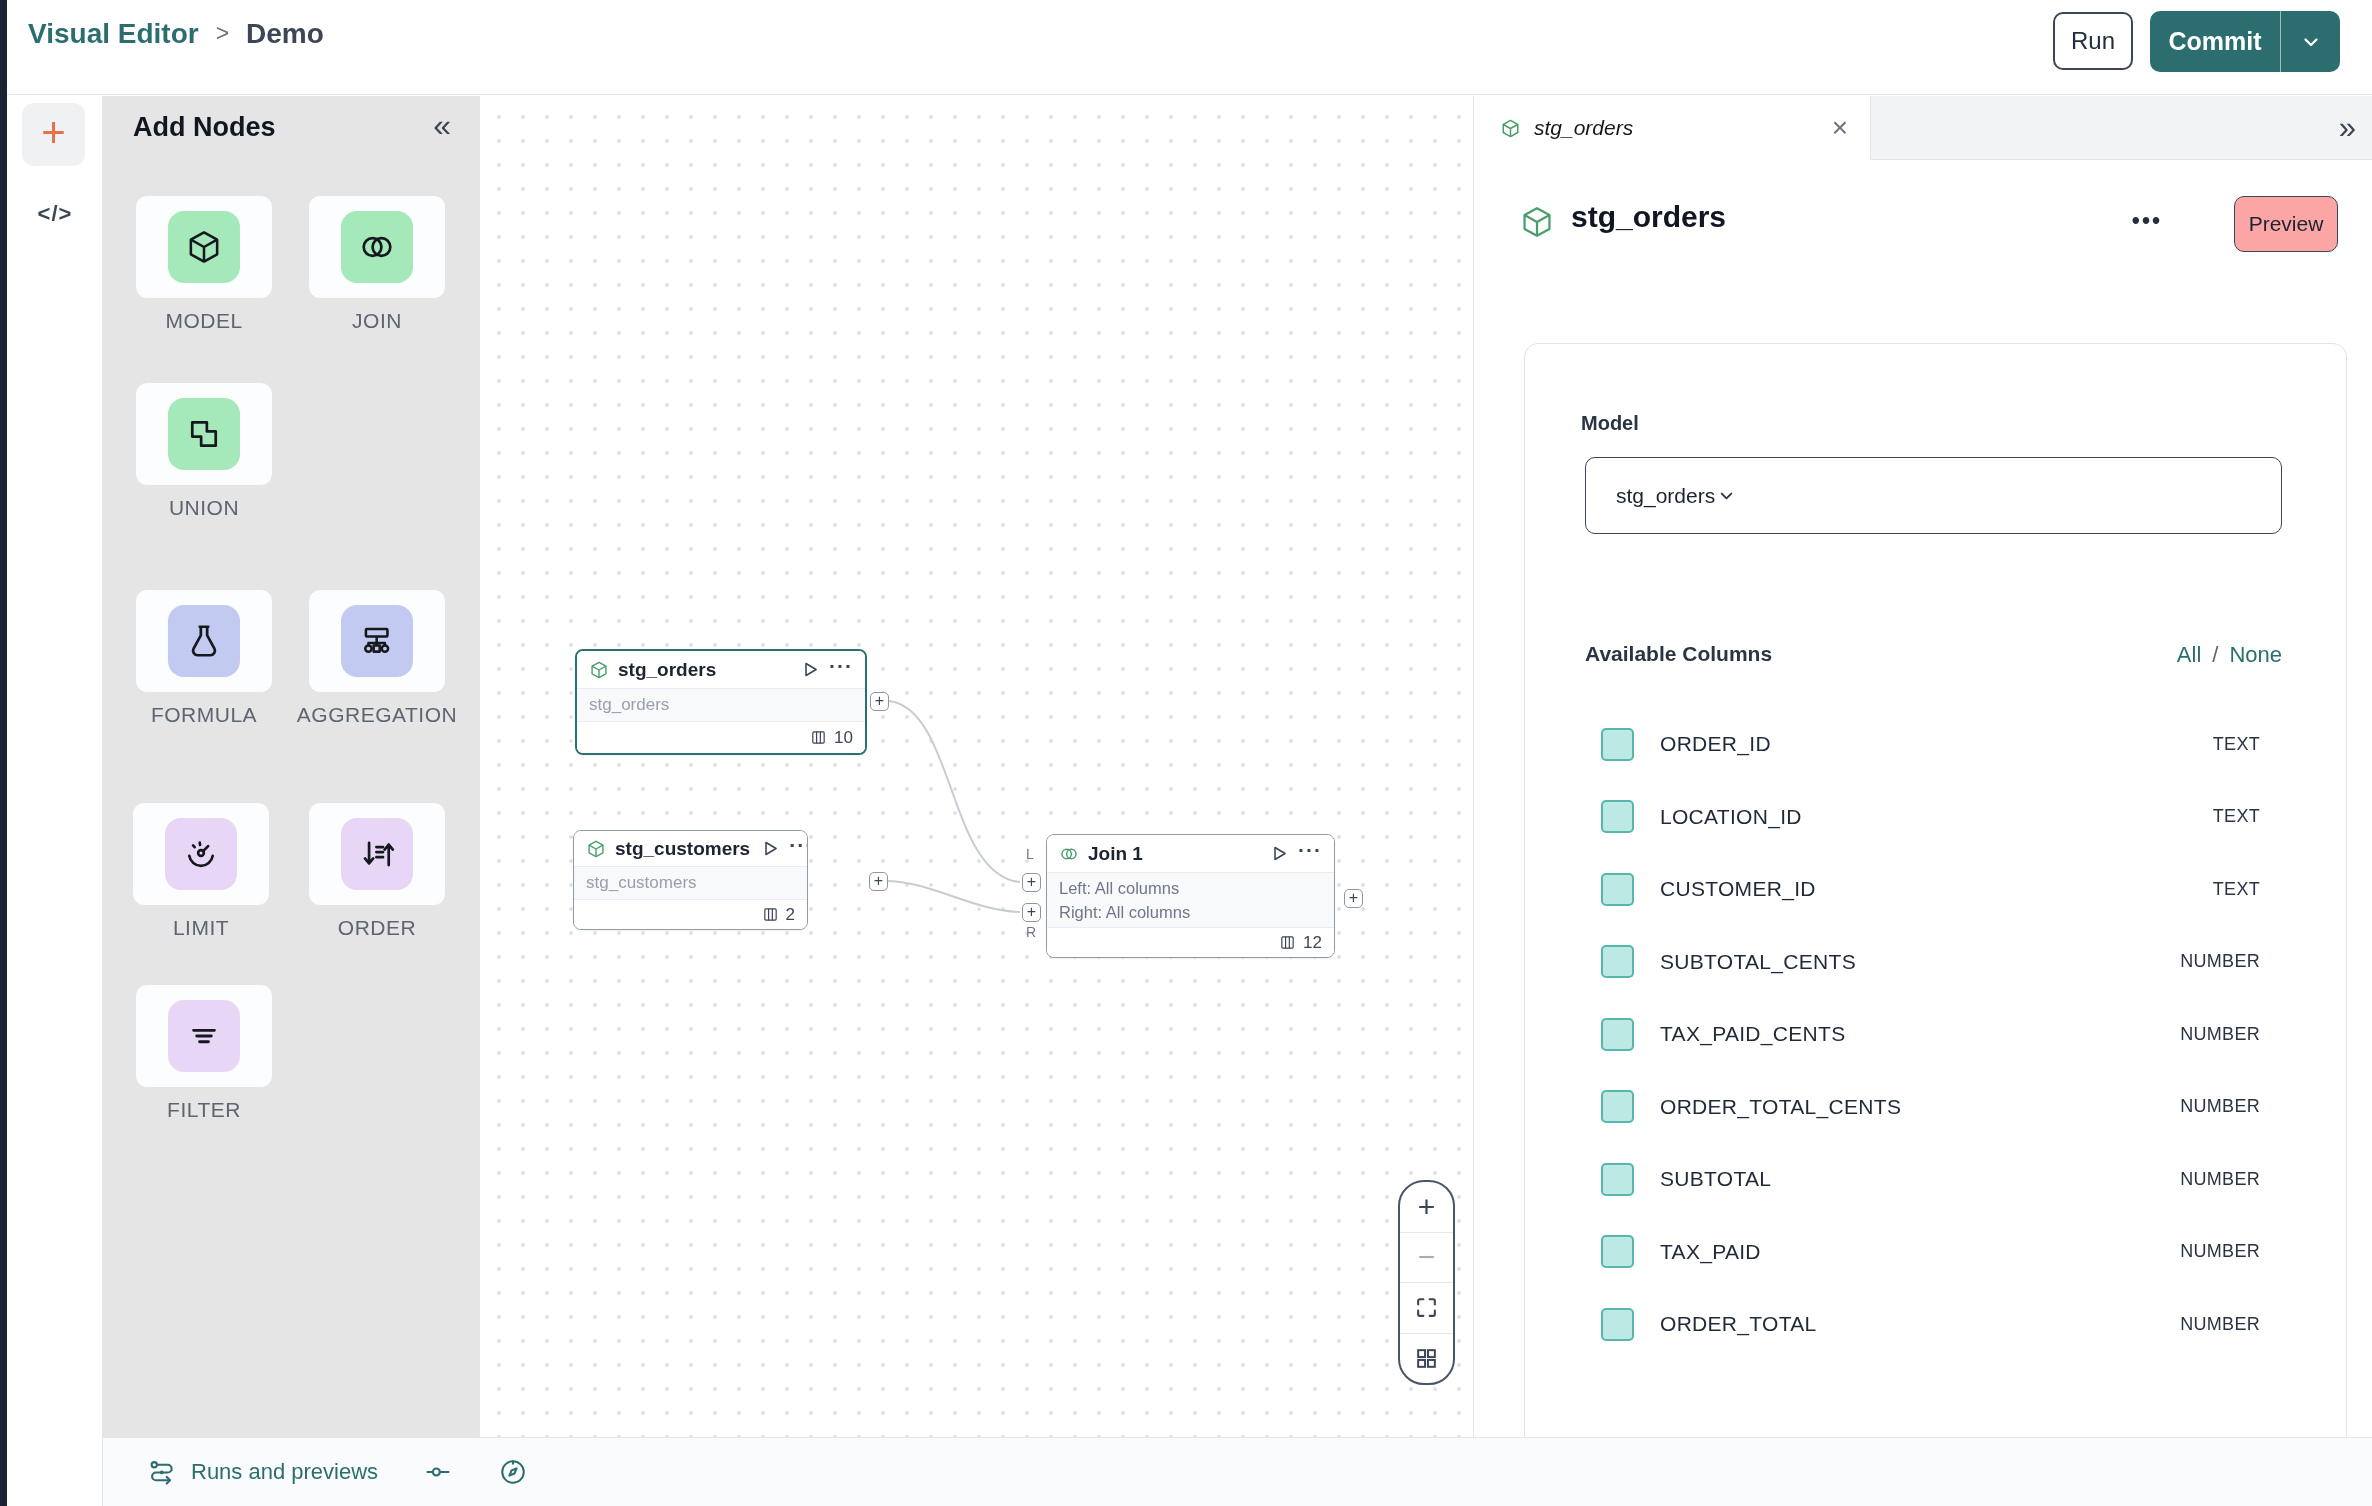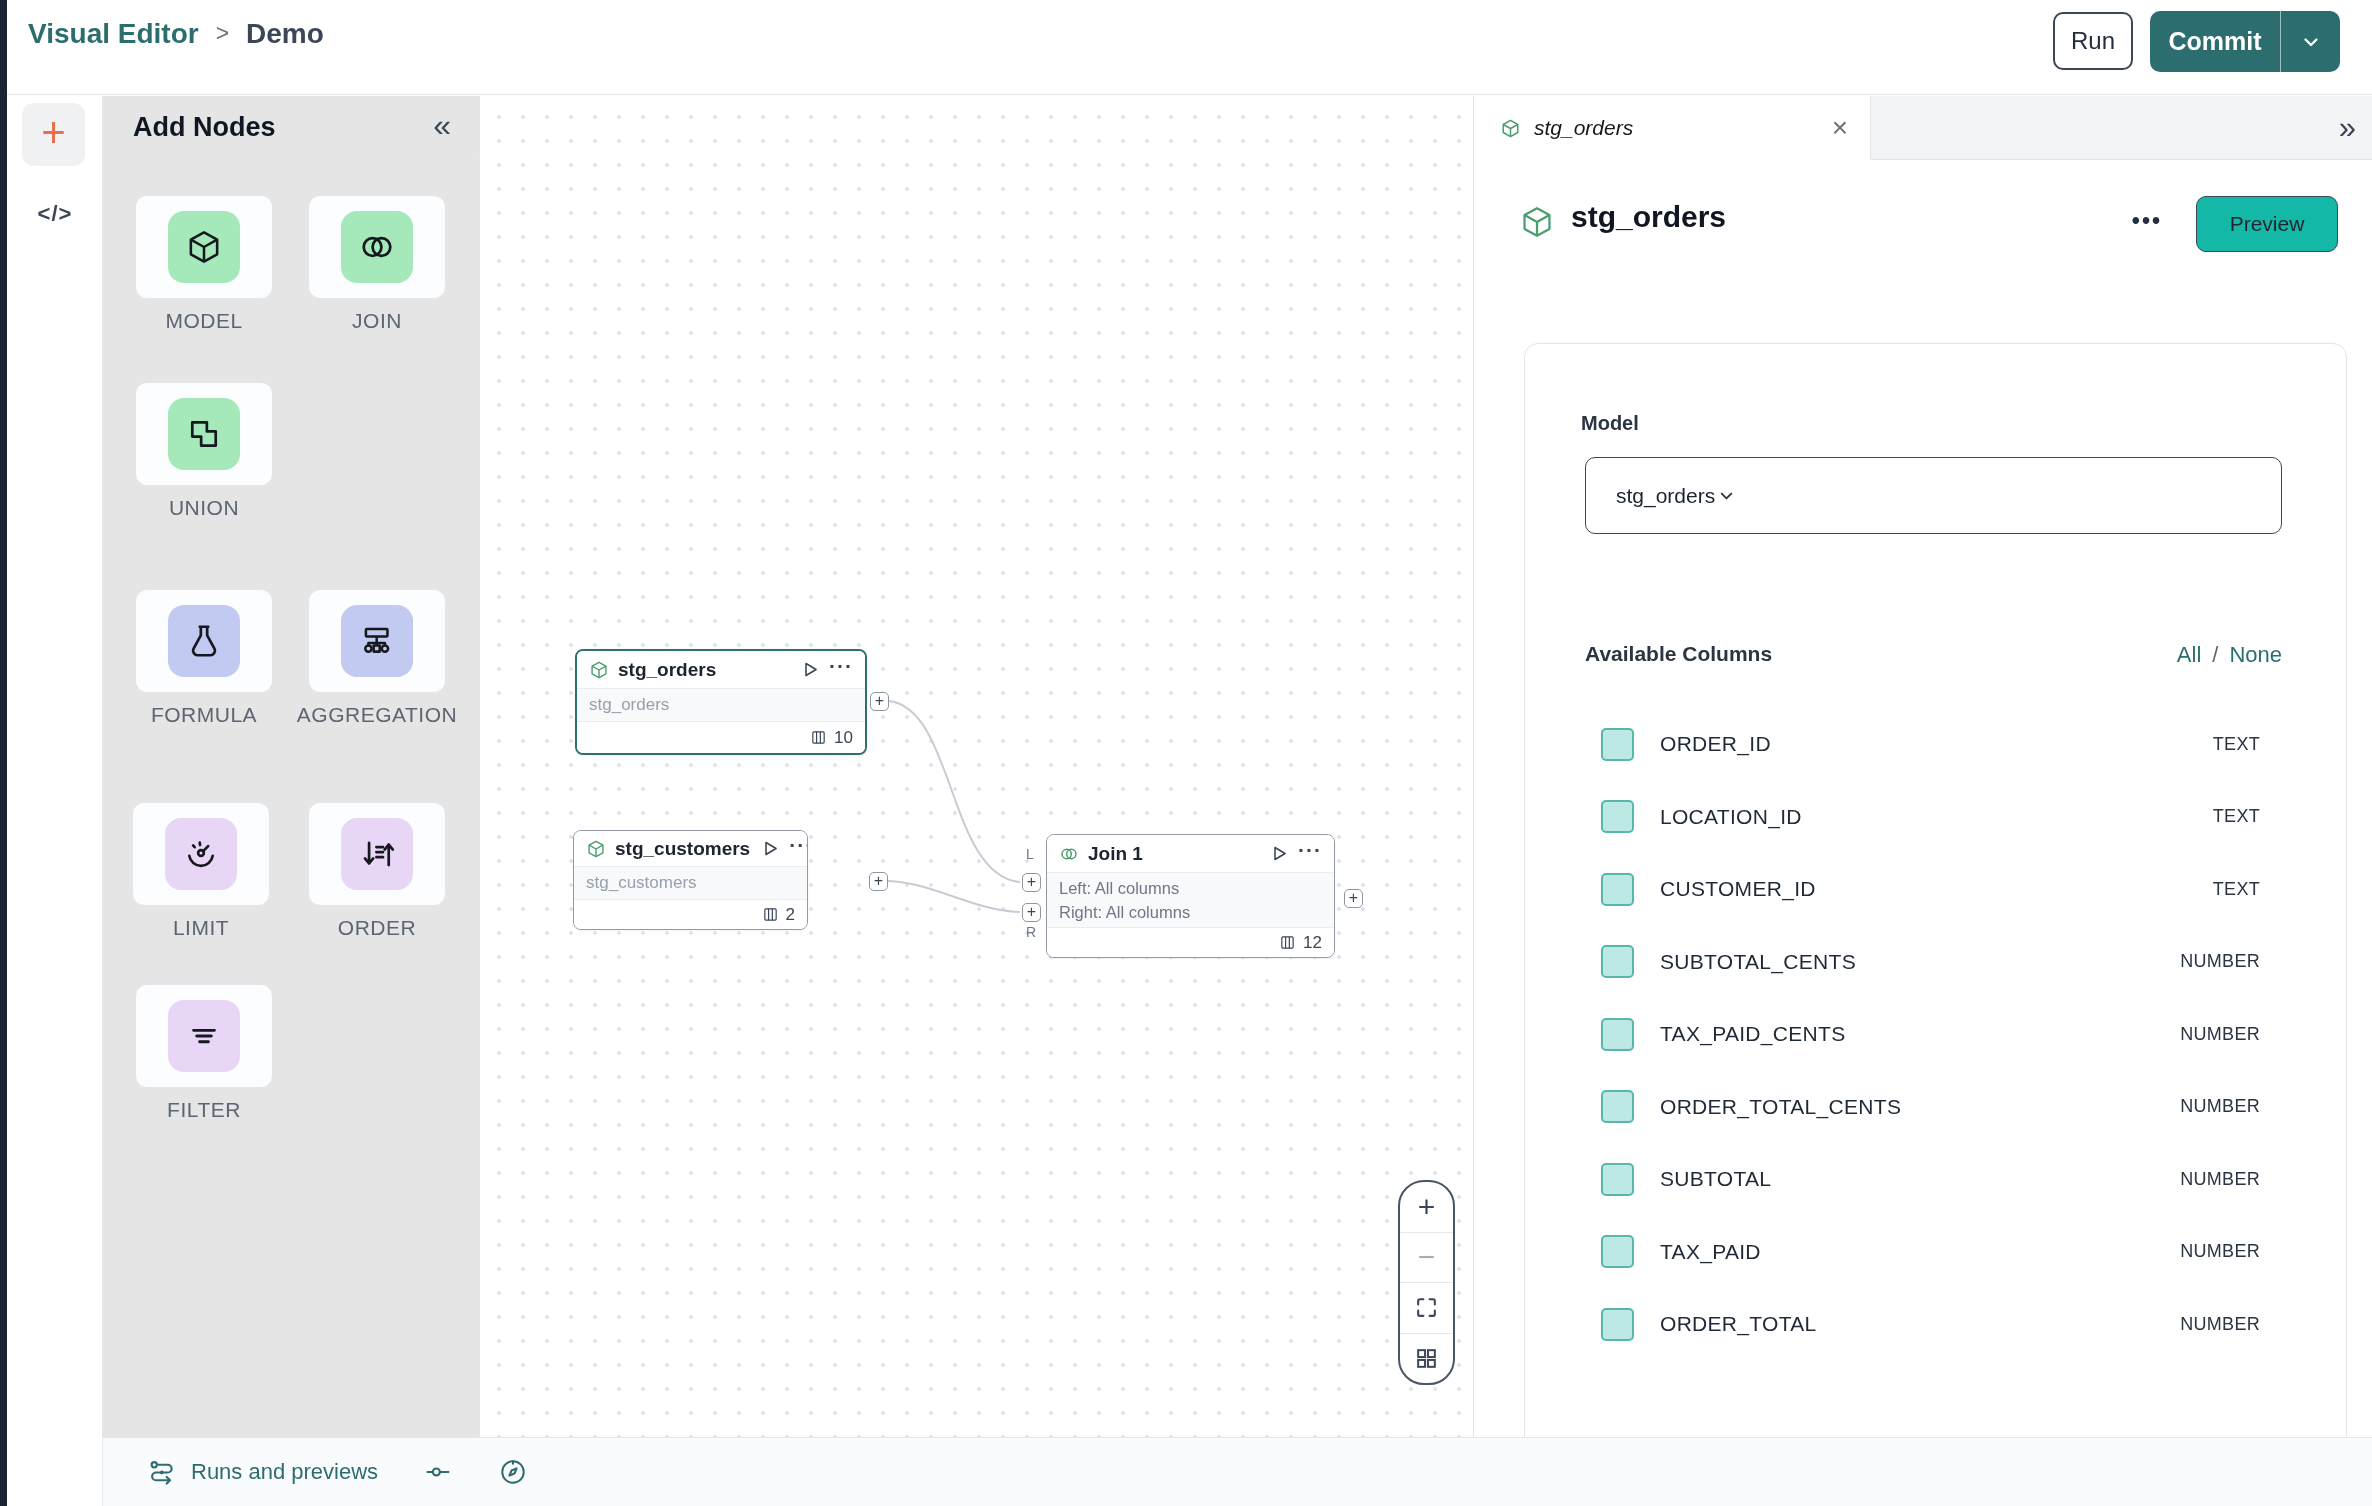--- a/index.html
+++ b/index.html
@@ -71,21 +71,21 @@
   .inspector { position:absolute; left:1473px; top:96px; width:899px; height:1341px; background:#fff; border-left:1px solid #e1e4e8; overflow:hidden; z-index:5; }
   .tabbar { position:absolute; left:0; top:0; width:100%; height:64px; background:#f2f3f5; border-bottom:1px solid #e1e4e8; }
   .tab { position:absolute; left:0; top:0; width:397px; height:64px; background:#fff; border-right:1px solid #e1e4e8; display:flex; align-items:center; gap:13px; padding:0 22px 0 26px; }
   .tab-title { font-style:italic; font-size:21px; color:#15181d; }
   .tab-close { margin-left:auto; font-size:28px; color:#6b7280; line-height:1; }
   .expand-btn { position:absolute; right:16px; top:0; height:64px; display:flex; align-items:center; font-size:31px; color:#3c4656; }
 
   .insp-cube { position:absolute; left:45px; top:108px; }
   .insp-title { position:absolute; left:97px; top:104px; font-size:30px; font-weight:700; color:#111722; }
   .insp-dots { position:absolute; right:210px; top:112px; font-size:23px; font-weight:700; color:#232e3f; letter-spacing:2px; }
-  .preview-btn { position:absolute; right:34px; top:100px; width:142px; height:56px; border:1.5px solid #3c4656; border-radius:10px; background:#14b8a6; font-size:21px; color:#1c2430; }
+  .preview-btn { position:absolute; right:34px; top:100px; width:104px; height:56px; border:1.5px solid #3c4656; border-radius:10px; background:#fca5a5; font-size:21px; color:#1c2430; }
 
   .card { position:absolute; left:50px; top:247px; width:823px; height:1200px; border:1px solid #e1e4e8; border-radius:14px; background:#fff; }
   .model-label { position:absolute; left:56px; top:68px; font-size:20px; font-weight:700; color:#2b3442; }
   .model-select { position:absolute; left:60px; right:64px; top:113px; height:77px; border:1.5px solid #3c4656; border-radius:10px; display:flex; align-items:center; padding:0 30px; font-size:21px; color:#1c2430; background:#fff; }
   .model-select svg { margin-left:auto; }
   .avail { position:absolute; left:60px; right:64px; top:298px; display:flex; align-items:flex-start; }
   .avail-label { font-size:21px; font-weight:700; color:#2b3442; }
   .avail-links { margin-left:auto; display:flex; align-items:center; gap:11px; font-size:22px; }
   .link { color:#2c6e6f; }
   .link-sep { color:#5d6573; }

